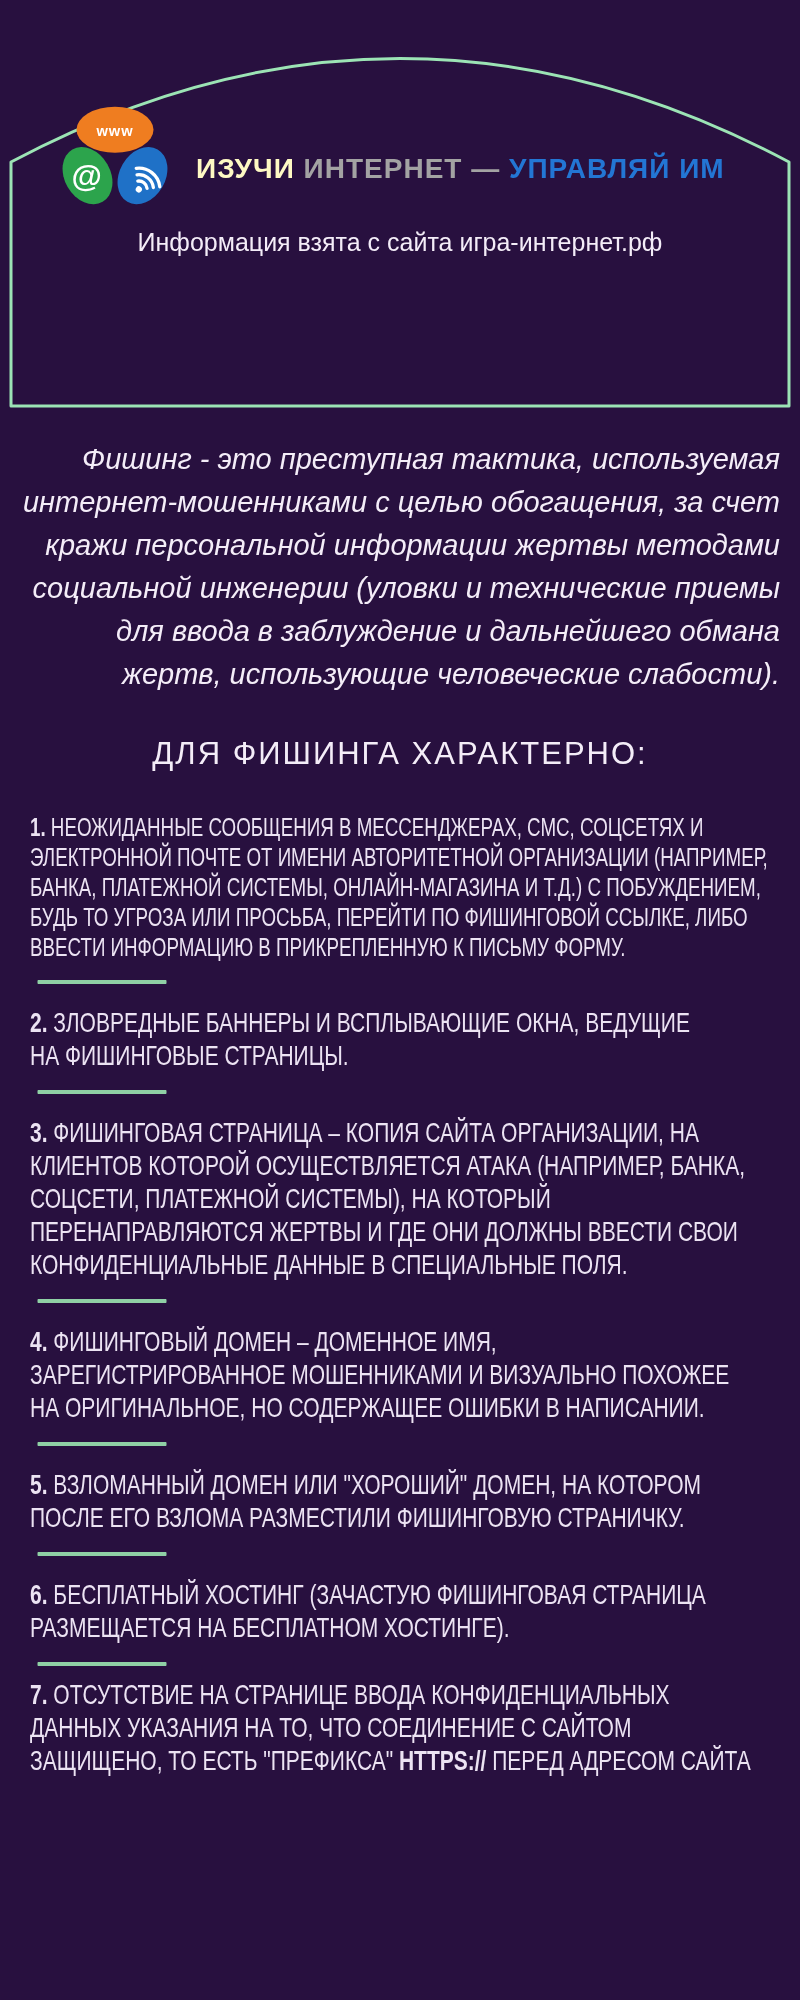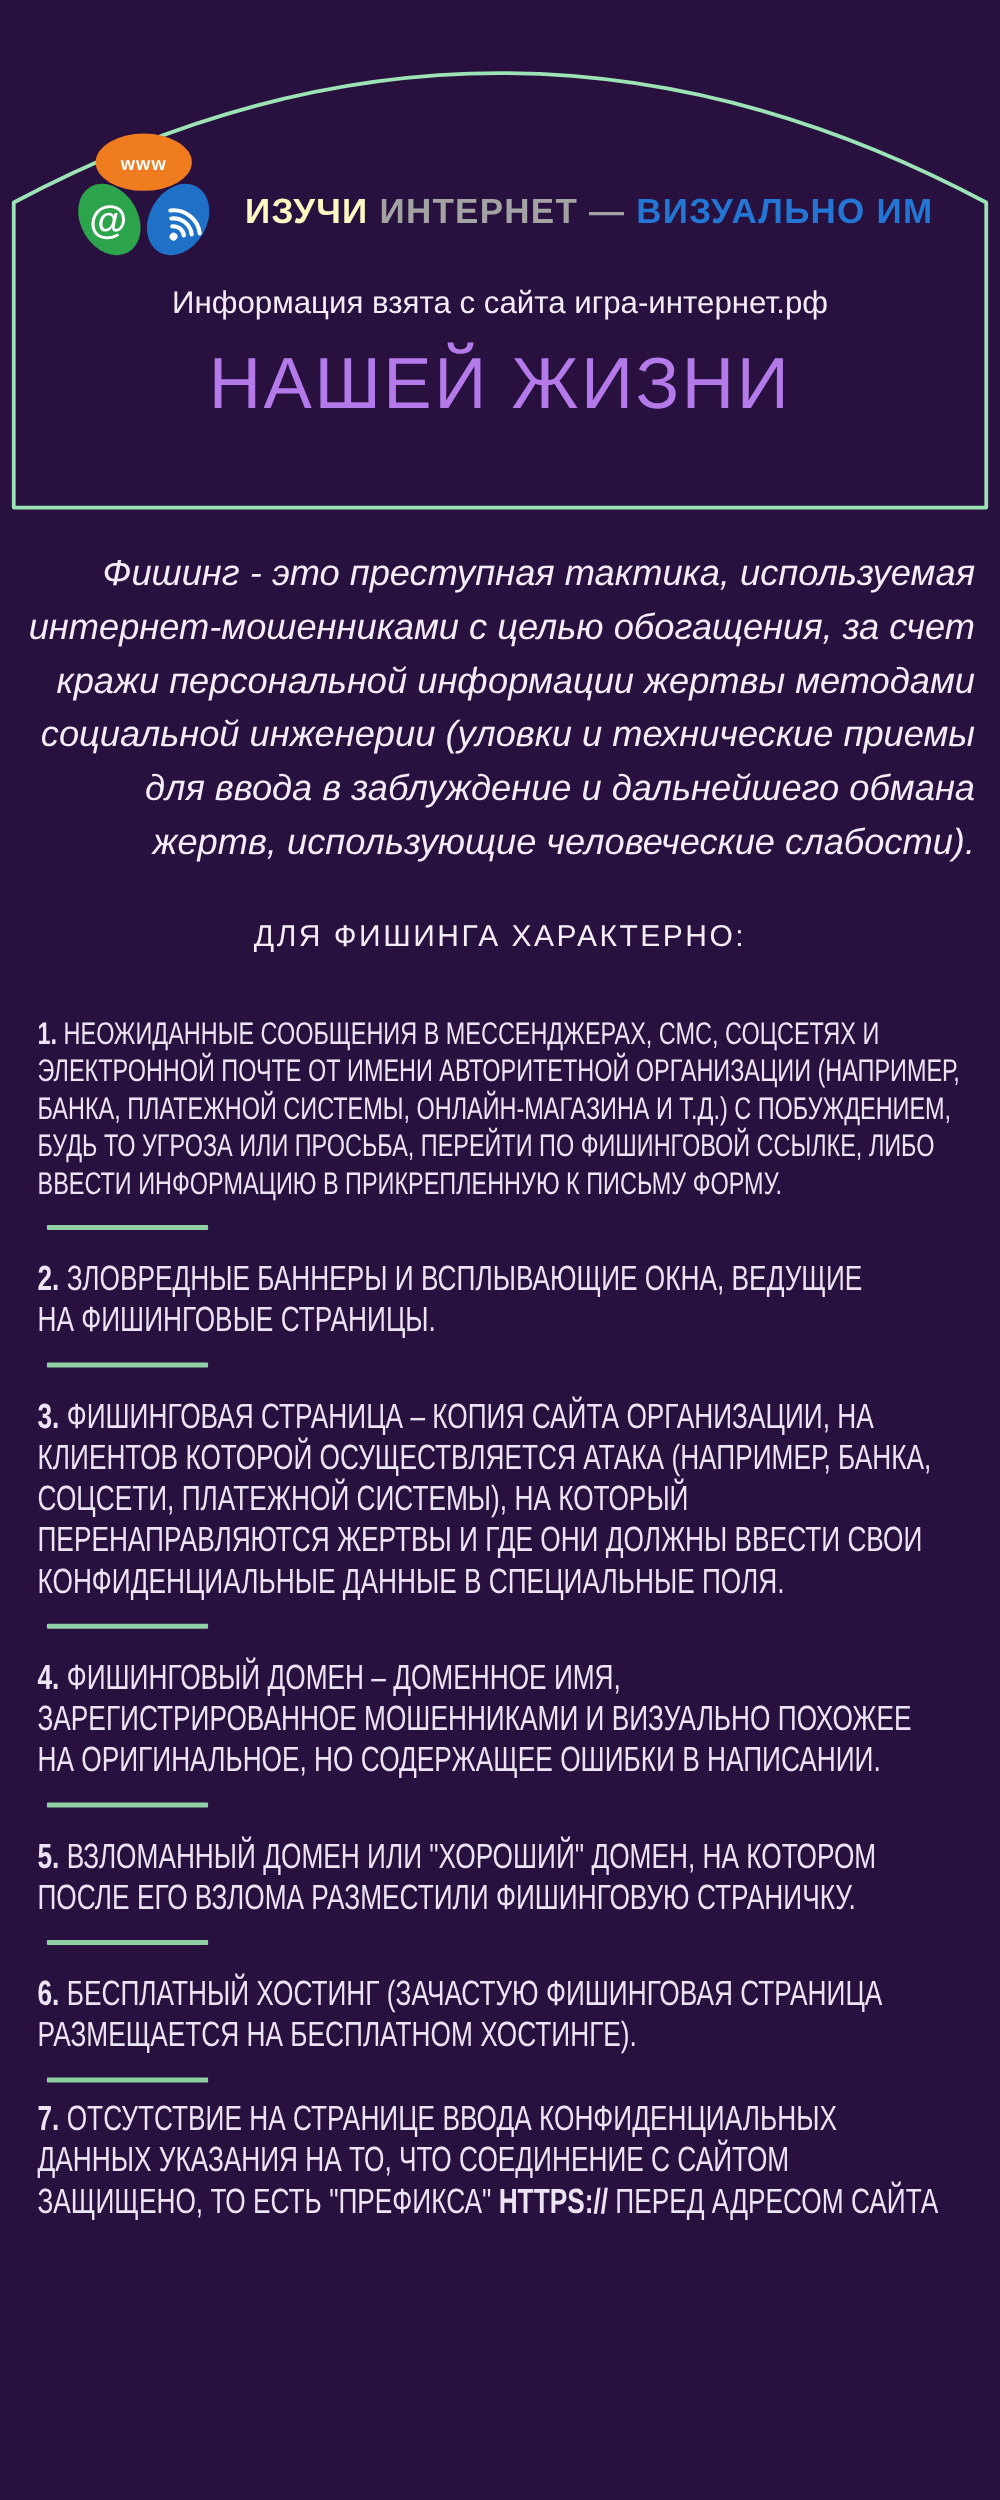--- a/index.html
+++ b/index.html
@@ -28,21 +28,21 @@
     font-size:58px;line-height:65px;font-weight:400;color:var(--title);
     letter-spacing:2px;
   }
   .intro{
     position:absolute;left:20px;top:438px;width:760px;text-align:right;
     font-style:italic;font-size:29px;line-height:43px;color:var(--text);
     white-space:pre-line;
   }
   .list-heading{
     position:absolute;left:0;top:736px;width:800px;text-align:center;
-    font-size:24px;letter-spacing:2px;color:var(--text);font-weight:400;
+    font-size:31px;letter-spacing:2px;color:var(--text);font-weight:400;
   }
   .list{
     position:absolute;left:30px;top:812px;width:986px;
     transform:scaleX(0.75);transform-origin:0 0;
   }
   .item-text{white-space:pre-line;color:var(--itemtext);font-weight:400;}
   .item-small .item-text{font-size:25px;line-height:30px;}
   .item-normal .item-text{font-size:28px;line-height:33px;}
   .item-num{font-weight:700;}
   .sep{width:172px;height:4px;background:var(--sep);margin:18px 0 22px 10px;border-radius:1px;}
@@ -68,26 +68,25 @@
     <ellipse cx="90" cy="77" rx="25" ry="33" fill="#1f71c7" transform="rotate(30 90 77)"></ellipse>
     <g transform="translate(86,92) rotate(38)" stroke="#ffffff" stroke-width="3.6" fill="none" stroke-linecap="round">
       <path d="M -6.4 -6.4 A 9 9 0 0 1 6.4 -6.4"></path>
       <path d="M -11.3 -11.3 A 16 16 0 0 1 11.3 -11.3"></path>
       <path d="M -16.3 -16.3 A 23 23 0 0 1 16.3 -16.3"></path>
       <circle cx="0" cy="0" r="3.4" fill="#ffffff" stroke="none"></circle>
     </g>
   </g>
 </svg>
 
-<div class="logo-text"><span style="color: #fef9c3;">ИЗУЧИ </span><span style="color: #a3a3a3;">ИНТЕРНЕТ — </span><span style="color: rgb(35, 118, 212);">ВИЗУАЛЬНО ИМ</span></div>
+<div class="logo-text"><span style="color: #fef9c3;">ИЗУЧИ </span><span style="color: #a3a3a3;">ИНТЕРНЕТ — </span><span style="color: rgb(35, 118, 212);">УПРАВЛЯЙ ИМ</span></div>
 
 <div class="source-line">Информация взята с сайта игра-интернет.рф</div>
 
 <div class="page-title">
-  <div>НАШЕЙ ЖИЗНИ</div>
 </div>
 
 <div class="intro">Фишинг - это преступная тактика, используемая
 интернет-мошенниками с целью обогащения, за счет
 кражи персональной информации жертвы методами
 социальной инженерии (уловки и технические приемы
 для ввода в заблуждение и дальнейшего обмана
 жертв, использующие человеческие слабости).</div>
 
 <div class="list-heading">ДЛЯ ФИШИНГА ХАРАКТЕРНО:</div>

